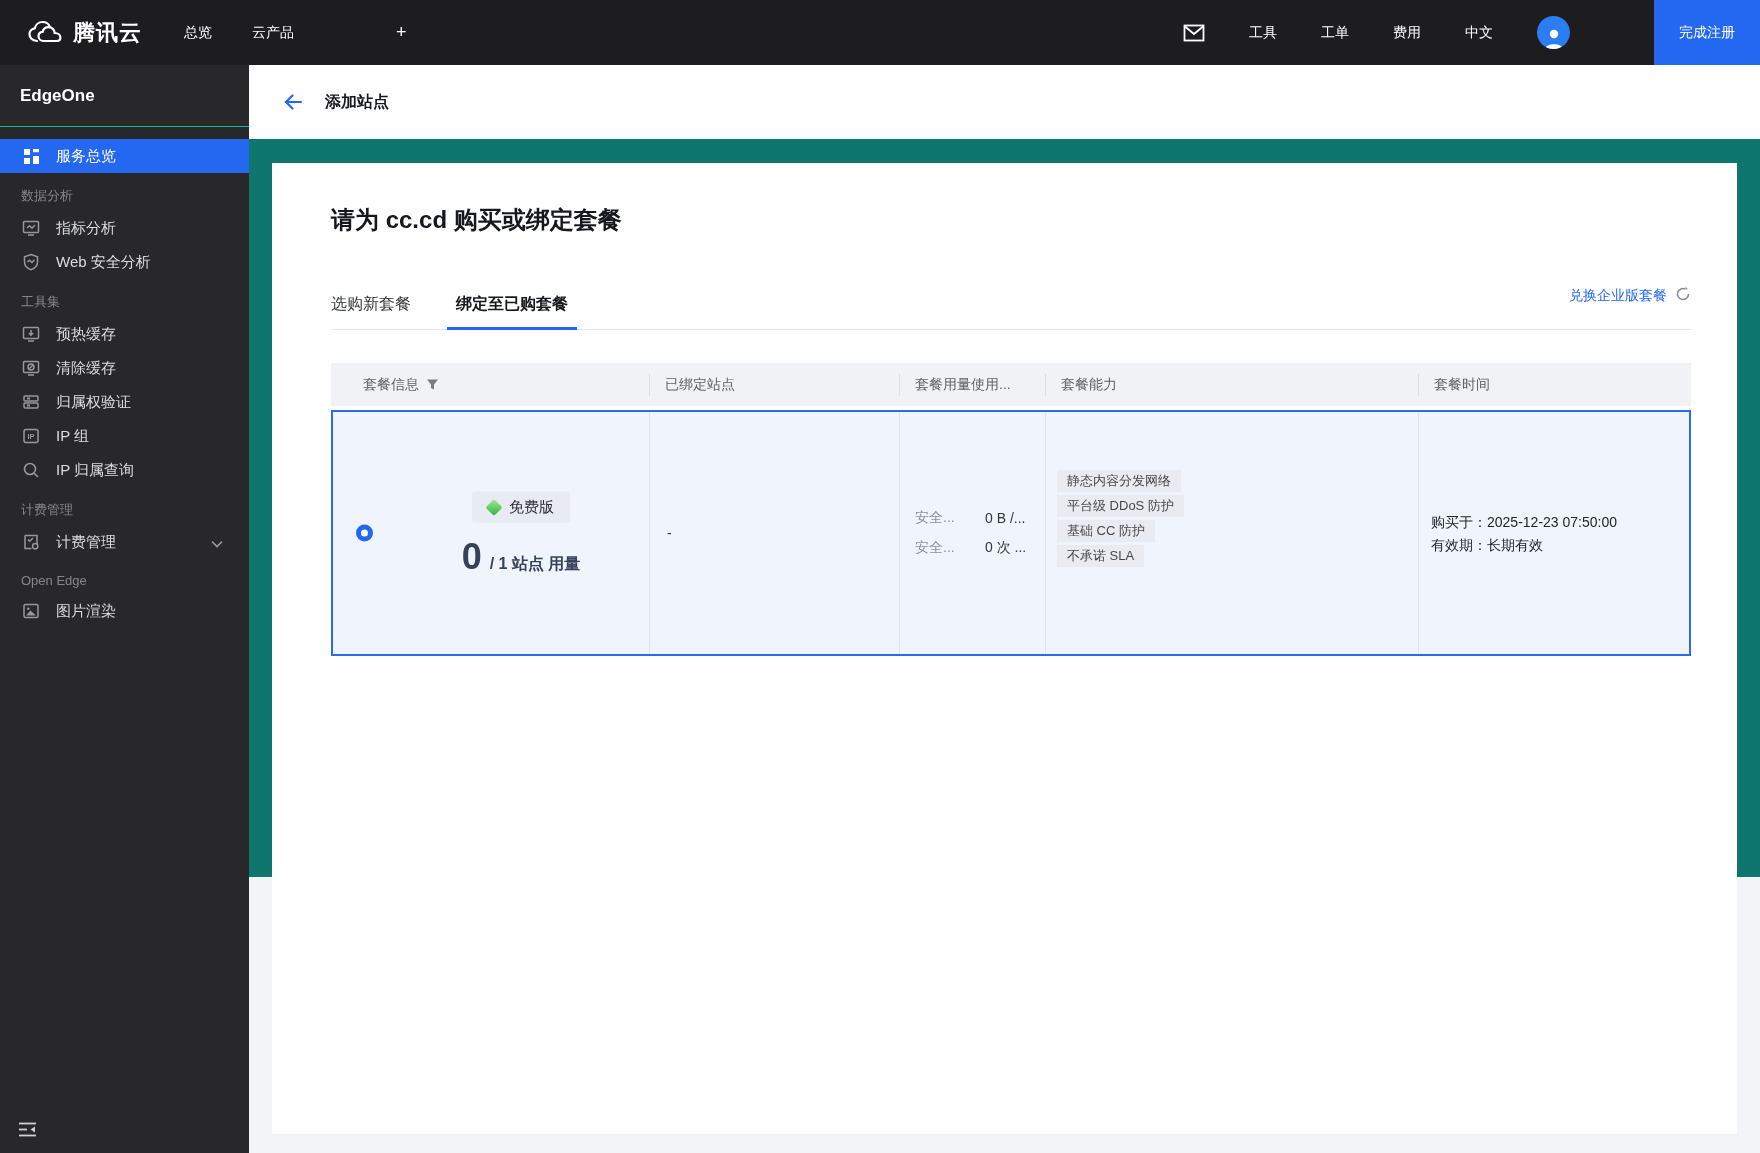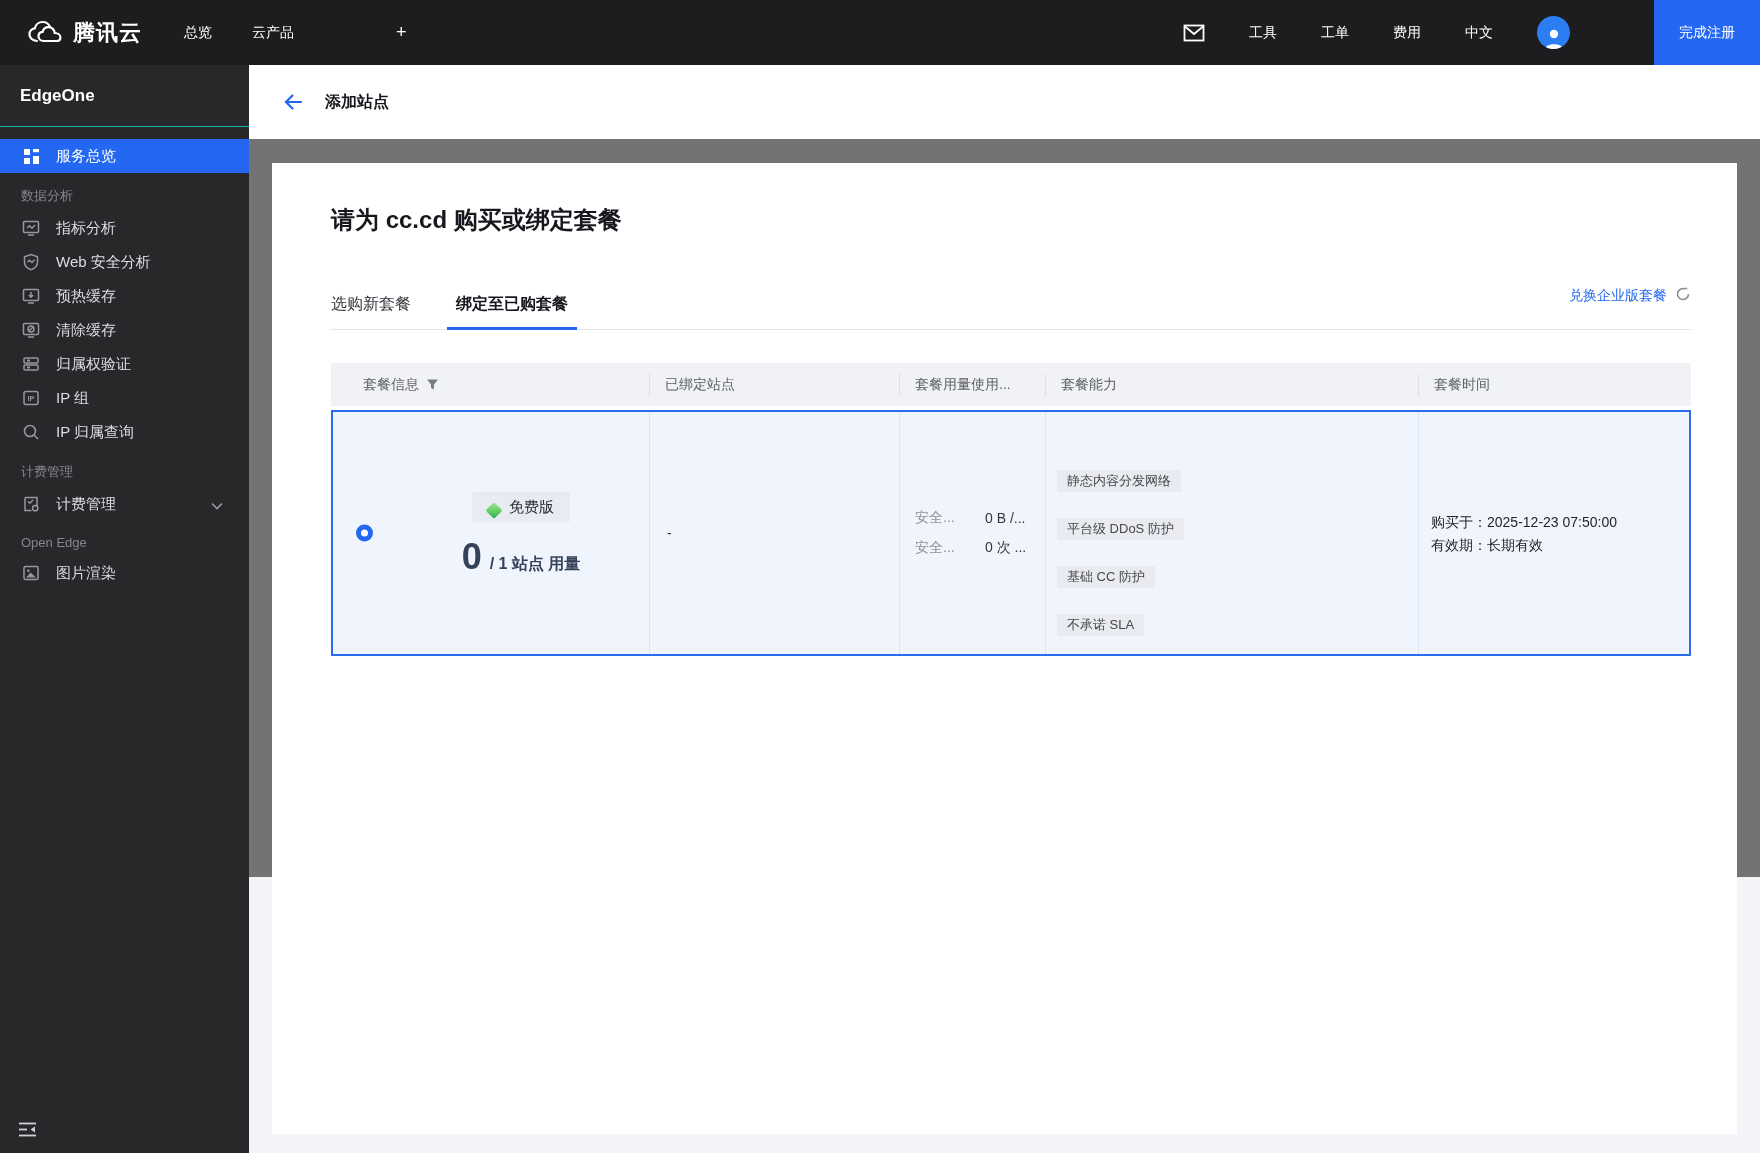--- a/index.html
+++ b/index.html
@@ -26,21 +26,21 @@
   .side-menu { padding-top:12px; }
   .side-item { height:34px; display:flex; align-items:center; padding-left:21px; gap:15px; font-size:15px; color:#dcdde1; cursor:pointer; position:relative; }
   .side-item .ic { width:20px; height:20px; display:flex; align-items:center; justify-content:center; color:#97989d; flex:none; }
   .side-item.active { background:#2468f2; color:#fff; }
   .side-item.active .ic { color:#fff; }
   .side-label { font-size:13px; color:#85868c; padding:14px 0 6px 21px; }
   .chev { position:absolute; right:26px; color:#9a9b9f; }
   .collapse { position:absolute; left:18px; bottom:12px; color:#cfd0d4; cursor:pointer; }
 
   
-  .main { position:absolute; top:65px; left:249px; width:1511px; height:812px; background:#737373; }
+  .main { position:absolute; top:65px; left:249px; width:1511px; height:812px; background:#0f766e; }
   .page-header { height:74px; background:#fff; display:flex; align-items:center; padding-left:34px; gap:22px; }
   .back-arrow { color:#2468f2; cursor:pointer; display:flex; align-items:center; }
   .page-title { font-size:16px; font-weight:bold; color:#16181d; }
 
   .card { margin:24px 23px 0 23px; background:#fff; height:971px; padding:40px 46px 0 59px; position:relative; }
   .h1 { font-size:24px; font-weight:bold; color:#16181d; line-height:34px; }
 
   .tabbar { margin-top:55px; display:flex; align-items:flex-end; border-bottom:1px solid #e3e5ea; position:relative; height:38px; }
   .tab { font-size:16px; color:#34363c; padding:0 9px 14px 9px; margin-right:27px; cursor:pointer; position:relative; }
   .tab:first-child { margin-left:-9px; }
@@ -54,30 +54,30 @@
   .thead { margin-top:33px; height:43px; background:#f0f2f6; display:grid; grid-template-columns:318px 250px 146px 373px 273px; align-items:center; }
   .th { font-size:14px; color:#5f6168; display:flex; align-items:center; gap:7px; padding-left:15px; border-left:1px solid #dddfe5; height:22px; }
   .th:first-child { border-left:none; padding-left:32px; }
   .th .funnel { color:#7a7c83; display:flex; }
 
   .trow { margin-top:4px; height:246px; border:2px solid #2b6bf0; background:#eff4fd; display:grid; grid-template-columns:316px 250px 146px 373px 271px; position:relative; }
   .cell { position:relative; }
   .cell + .cell { border-left:1px solid rgba(200,210,230,0.45); }
   .radio { position:absolute; left:23px; top:50%; transform:translateY(-50%); width:17px; height:17px; border-radius:50%; border:5px solid #2468f2; background:#fff; cursor:pointer; }
   .plan-info { position:absolute; left:70px; right:10px; top:50%; transform:translateY(-50%); display:flex; flex-direction:column; align-items:center; gap:16px; }
-  .plan-badge { display:flex; align-items:flex-end; gap:9px; background:#e8ebf1; border-radius:3px; padding:6px 16px; font-size:15px; color:#2c2e34; }
+  .plan-badge { display:flex; align-items:center; gap:9px; background:#e8ebf1; border-radius:3px; padding:6px 16px; font-size:15px; color:#2c2e34; }
   .diamond { width:12px; height:12px; transform:rotate(45deg); background:linear-gradient(135deg,#a5e6a0 0%,#62cd62 55%,#2fae4e 100%); border-radius:2px; }
   .plan-usage { font-size:16px; font-weight:bold; color:#36415a; display:flex; align-items:baseline; gap:8px; }
   .plan-usage .big { font-size:36px; line-height:1; }
   .dash-cell { position:absolute; left:17px; top:50%; transform:translateY(-50%); font-size:14px; color:#34363c; }
   .usage-col { position:absolute; left:15px; top:50%; transform:translateY(-50%); display:flex; flex-direction:column; gap:12px; }
   .usage-line { display:flex; align-items:center; font-size:14px; }
   .usage-line .ul { color:#8f9197; width:56px; }
   .usage-line .uv { color:#34363c; margin-left:14px; }
-  .tags-col { position:absolute; left:11px; top:58px; display:flex; flex-direction:column; align-items:flex-start; gap:26px; }
+  .tags-col { position:absolute; left:11px; top:58px; display:flex; flex-direction:column; align-items:flex-start; gap:3px; }
   .tag { background:#e9ebf1; color:#45474d; font-size:13px; line-height:22px; padding:0 10px; white-space:nowrap; }
   .time-col { position:absolute; left:12px; top:50%; transform:translateY(-50%); display:flex; flex-direction:column; gap:3px; font-size:14px; color:#23252b; line-height:20px; }
 </style>
 </head>
 <body>
 
 <div class="app">
 
   <div class="topnav">
     <div class="brand">
@@ -145,20 +145,21 @@
       <div class="side-item">
         <span class="ic">
           <svg width="18" height="18" viewBox="0 0 18 18" fill="none" stroke="currentColor" stroke-width="1.5">
             <path d="M9 1.5 L15.5 3.8 V9 C15.5 13 12.5 15.6 9 16.7 C5.5 15.6 2.5 13 2.5 9 V3.8 Z"></path>
             <path d="M5.5 9 L7.5 7.2 L10 9.5 L12.5 6.8"></path>
           </svg>
         </span>
         <span>Web 安全分析</span>
       </div>
 
+      <div class="side-label">工具集</div>
       <div class="side-item">
         <span class="ic">
           <svg width="18" height="18" viewBox="0 0 18 18" fill="none" stroke="currentColor" stroke-width="1.5">
             <rect x="1.5" y="2.5" width="15" height="11" rx="1"></rect>
             <path d="M9 5 V10 M6.8 8 L9 10.2 L11.2 8"></path>
             <path d="M6 16 H12"></path>
           </svg>
         </span>
         <span>预热缓存</span>
       </div>

